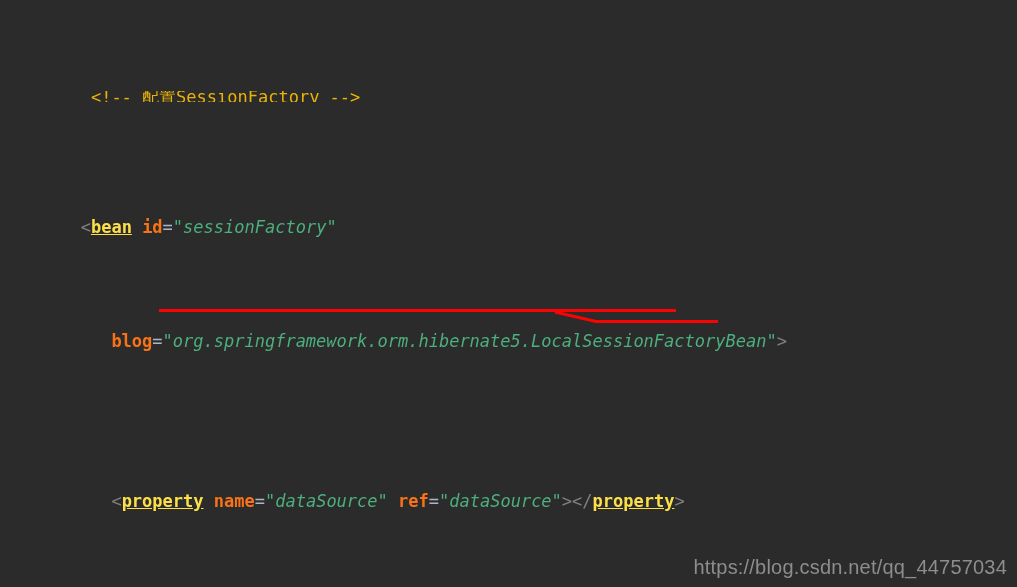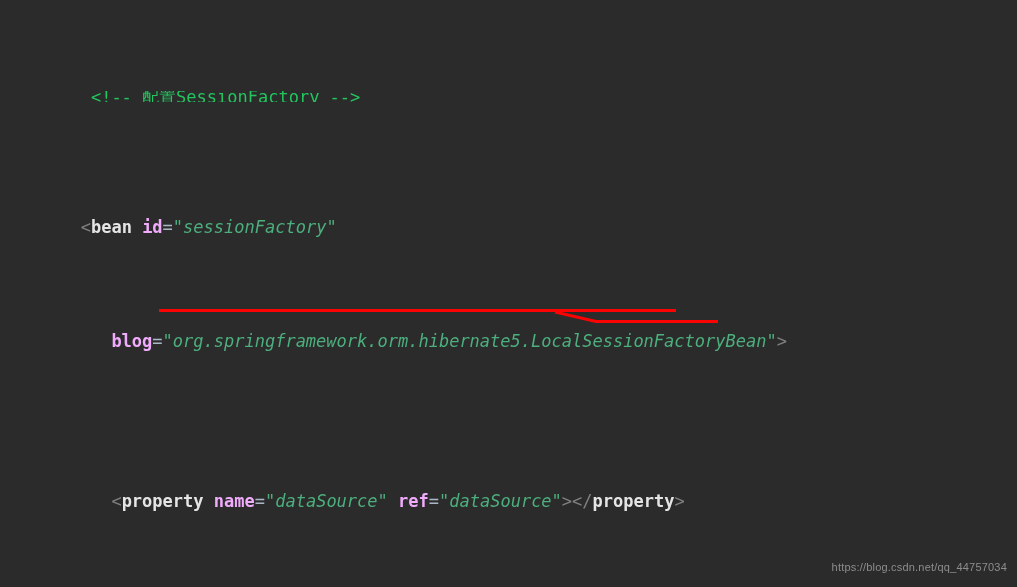--- a/index.html
+++ b/index.html
@@ -27,46 +27,46 @@
     height: 587px;
   }
   .line {
     position: relative;
     height: 22.8px;
     line-height: 22.8px;
     padding-left: 8px;
     box-sizing: border-box;
     white-space: pre;
   }        
-  .tagname  { color: #e5e5e5; font-weight: bold; }
-  .attr     { color: #f0abfc; font-weight: bold; }
+  .tagname  { color: #fde047; font-weight: bold; text-decoration: underline; }
+  .attr     { color: #f97316; font-weight: bold; }
   .eq       { color: #a9b7c6; }
   .str      { color: #4caf7d; font-style: italic; }
-  .comment  { color: #22c55e; }
+  .comment  { color: #eab308; }
 
   .brk { color: #808080; }
 
   
   #annotation {
     position: absolute;
     left: 0;
     top: 0;
     width: 1017px;
     height: 587px;
     pointer-events: none;
   }
 
   
   #watermark {
     position: absolute;
     right: 10px;
     bottom: 8px;
     color: #8d8d8d;
     font-family: "Liberation Sans", sans-serif;
-    font-size: 11px;
+    font-size: 20px;
     letter-spacing: 0.2px;
   }
 </style>
 </head>
 <body>
 
 <div id="editor">
 
   <div class="code-area">
 

